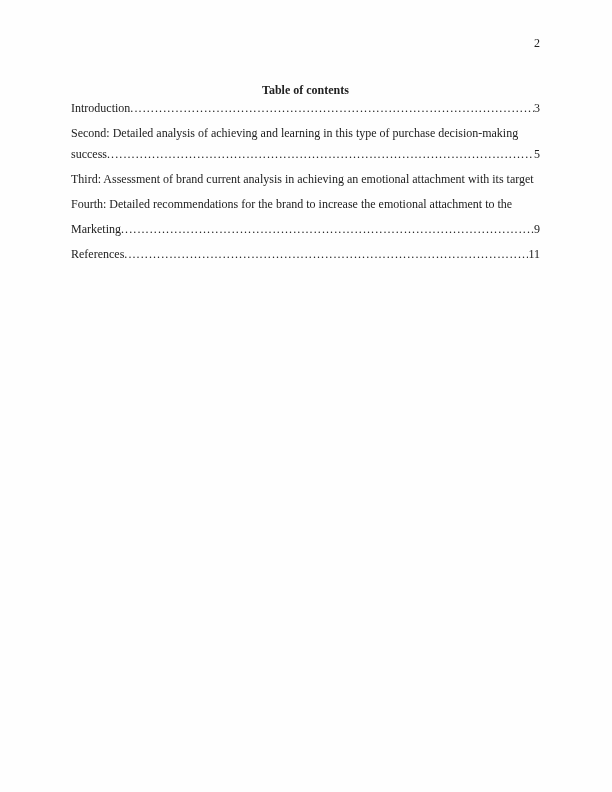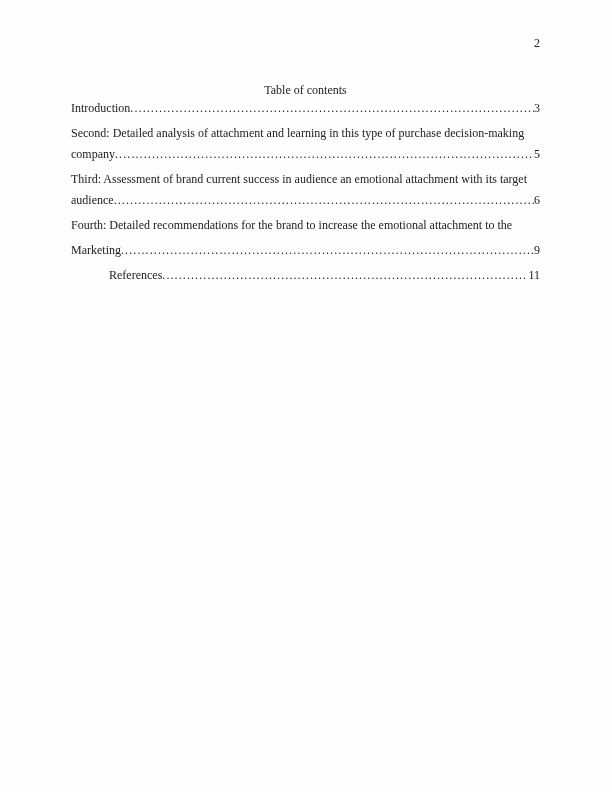--- a/index.html
+++ b/index.html
@@ -24,32 +24,31 @@
     line-height: 12px;
   }
   .content {
     position: absolute;
     top: 82px;
     left: 71px;
     right: 72px;
   }
   .toc-heading {
     font-size: 12px;
-    font-weight: normal;
+    font-weight: bold;
     text-align: center;
     line-height: 16px;
   }
   .toc-entry {
     font-size: 12px;
     line-height: 21px;
     margin-bottom: 4px;
   }
   .toc-entry:last-child {
     margin-bottom: 0;
-    margin-left: 38px;
   }
   .toc-lastline {
     display: flex;
     align-items: center;
   }
   .toc-text {
     white-space: nowrap;
   }
   .leader {
     flex: 1 1 auto;
@@ -74,34 +73,29 @@
     <div class="toc-heading">Table of contents</div>
     <div class="toc-list">
         <div class="toc-entry">
           <div class="toc-lastline">
             <span class="toc-text">Introduction</span>
             <span class="leader"></span>
             <span class="toc-page">3</span>
           </div>
         </div>
         <div class="toc-entry">
-          <div class="toc-line">Second: Detailed analysis of attachment and learning in this type of purchase decision-making</div>
+          <div class="toc-line">Second: Detailed analysis of achieving and learning in this type of purchase decision-making</div>
           <div class="toc-lastline">
-            <span class="toc-text">company</span>
+            <span class="toc-text">success</span>
             <span class="leader"></span>
             <span class="toc-page">5</span>
           </div>
         </div>
         <div class="toc-entry">
-          <div class="toc-line">Third: Assessment of brand current success in audience an emotional attachment with its target</div>
-          <div class="toc-lastline">
-            <span class="toc-text">audience</span>
-            <span class="leader"></span>
-            <span class="toc-page">6</span>
-          </div>
+          <div class="toc-line">Third: Assessment of brand current analysis in achieving an emotional attachment with its target</div>
         </div>
         <div class="toc-entry">
           <div class="toc-line">Fourth: Detailed recommendations for the brand to increase the emotional attachment to the</div>
         </div>
         <div class="toc-entry">
           <div class="toc-lastline">
             <span class="toc-text">Marketing</span>
             <span class="leader"></span>
             <span class="toc-page">9</span>
           </div>

